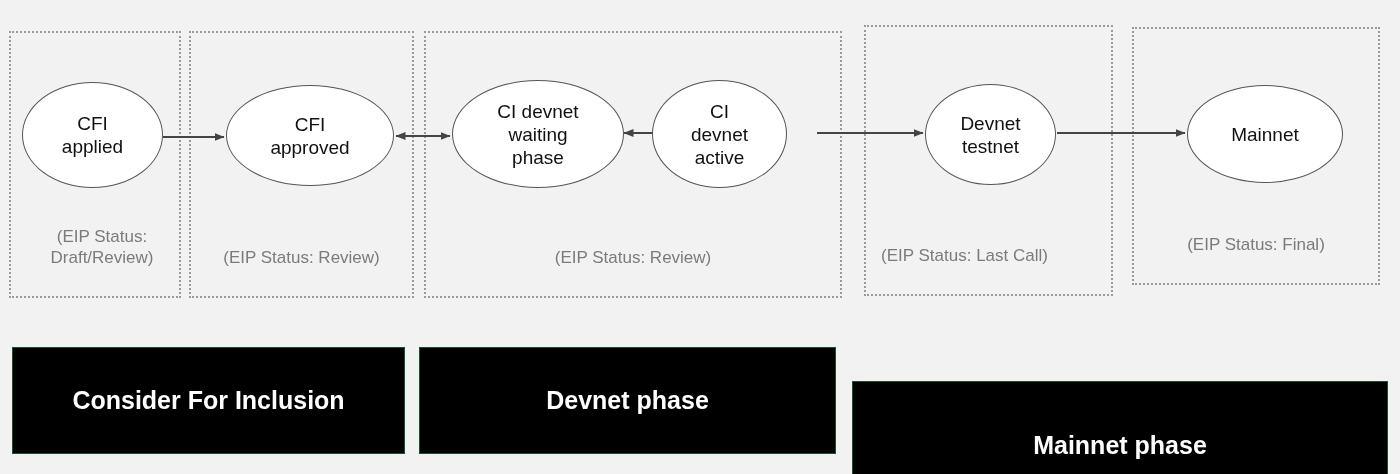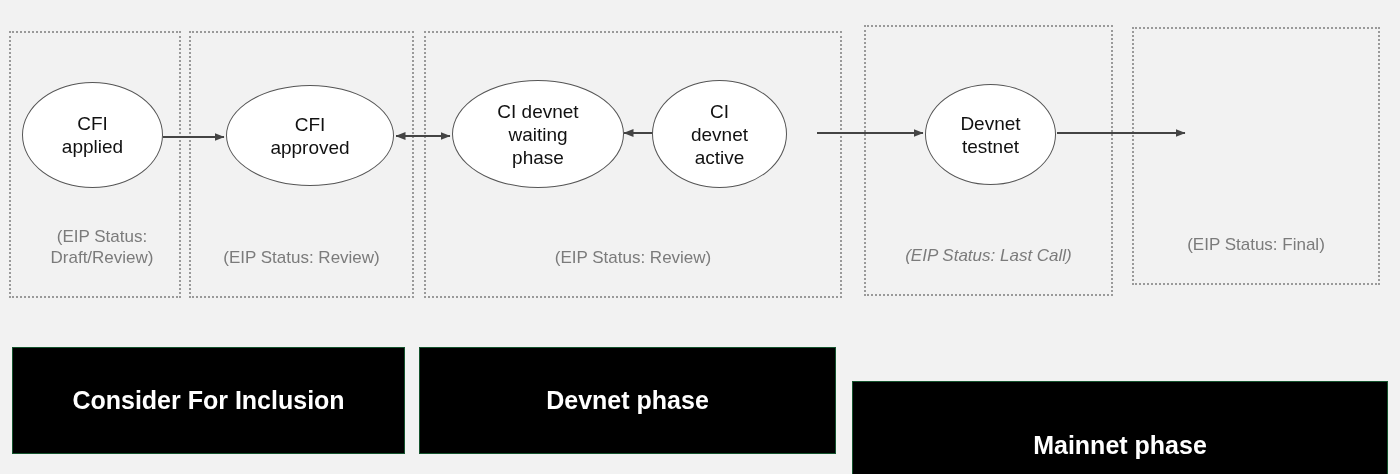--- a/index.html
+++ b/index.html
@@ -83,21 +83,21 @@
   <div class="phase-box" id="box-0" style="left: 9px; top: 31px; width: 172px; height: 267px;"></div>
   <div class="phase-box" id="box-1" style="left: 189px; top: 31px; width: 225px; height: 267px;"></div>
   <div class="phase-box" id="box-2" style="left: 424px; top: 31px; width: 418px; height: 267px;"></div>
   <div class="phase-box" id="box-3" style="left: 864px; top: 25px; width: 249px; height: 271px;"></div>
   <div class="phase-box" id="box-4" style="left: 1132px; top: 27px; width: 248px; height: 258px;"></div>
 
   <div class="eip-status" id="cap-0" style="left: 16px; width: 172px; top: 226px;">(EIP Status:
 Draft/Review)</div>
   <div class="eip-status" id="cap-1" style="left: 189px; width: 225px; top: 247px;">(EIP Status: Review)</div>
   <div class="eip-status" id="cap-2" style="left: 424px; width: 418px; top: 247px;">(EIP Status: Review)</div>
-  <div class="eip-status" id="cap-3" style="left: 864px; width: 249px; top: 245px; font-style: italic;">(EIP Status: Last Call)</div>
+  <div class="eip-status" id="cap-3" style="left: 840px; width: 249px; top: 245px;">(EIP Status: Last Call)</div>
   <div class="eip-status" id="cap-4" style="left: 1132px; width: 248px; top: 234px;">(EIP Status: Final)</div>
 
   <svg class="edge-layer" viewBox="0 0 1400 340" xmlns="http://www.w3.org/2000/svg">
     <defs>
       <marker id="arrow-end" markerWidth="10" markerHeight="8" refX="9.5" refY="4" orient="auto" markerUnits="userSpaceOnUse">
         <path d="M0,0 L10,4 L0,8 z" fill="#444444"></path>
       </marker>
       <marker id="arrow-start" markerWidth="10" markerHeight="8" refX="0.5" refY="4" orient="auto" markerUnits="userSpaceOnUse">
         <path d="M10,0 L0,4 L10,8 z" fill="#444444"></path>
       </marker>
@@ -116,18 +116,19 @@
   <div class="node-ellipse" id="node-1" style="left: 226px; top: 85px; width: 168px; height: 101px;">CFI
 approved</div>
   <div class="node-ellipse" id="node-2" style="left: 452px; top: 80px; width: 172px; height: 108px;">CI devnet
 waiting
 phase</div>
   <div class="node-ellipse" id="node-3" style="left: 652px; top: 80px; width: 135px; height: 108px;">CI
 devnet
 active</div>
   <div class="node-ellipse" id="node-4" style="left: 925px; top: 84px; width: 131px; height: 101px;">Devnet
 testnet</div>
+  <div class="node-ellipse" id="node-5" style="left: 1187px; top: 85px; width: 156px; height: 98px;">Mainnet</div>
 
   <div class="banner" id="banner-0" style="left: 12px; top: 347px; width: 393px; height: 107px;">Consider For Inclusion</div>
   <div class="banner" id="banner-1" style="left: 419px; top: 347px; width: 417px; height: 107px;">Devnet phase</div>
   <div class="banner" id="banner-2" style="left: 852px; top: 354px; width: 536px; height: 129px; margin-top: 27px;">Mainnet phase</div>
 
 </div>
 
 </body></html>

